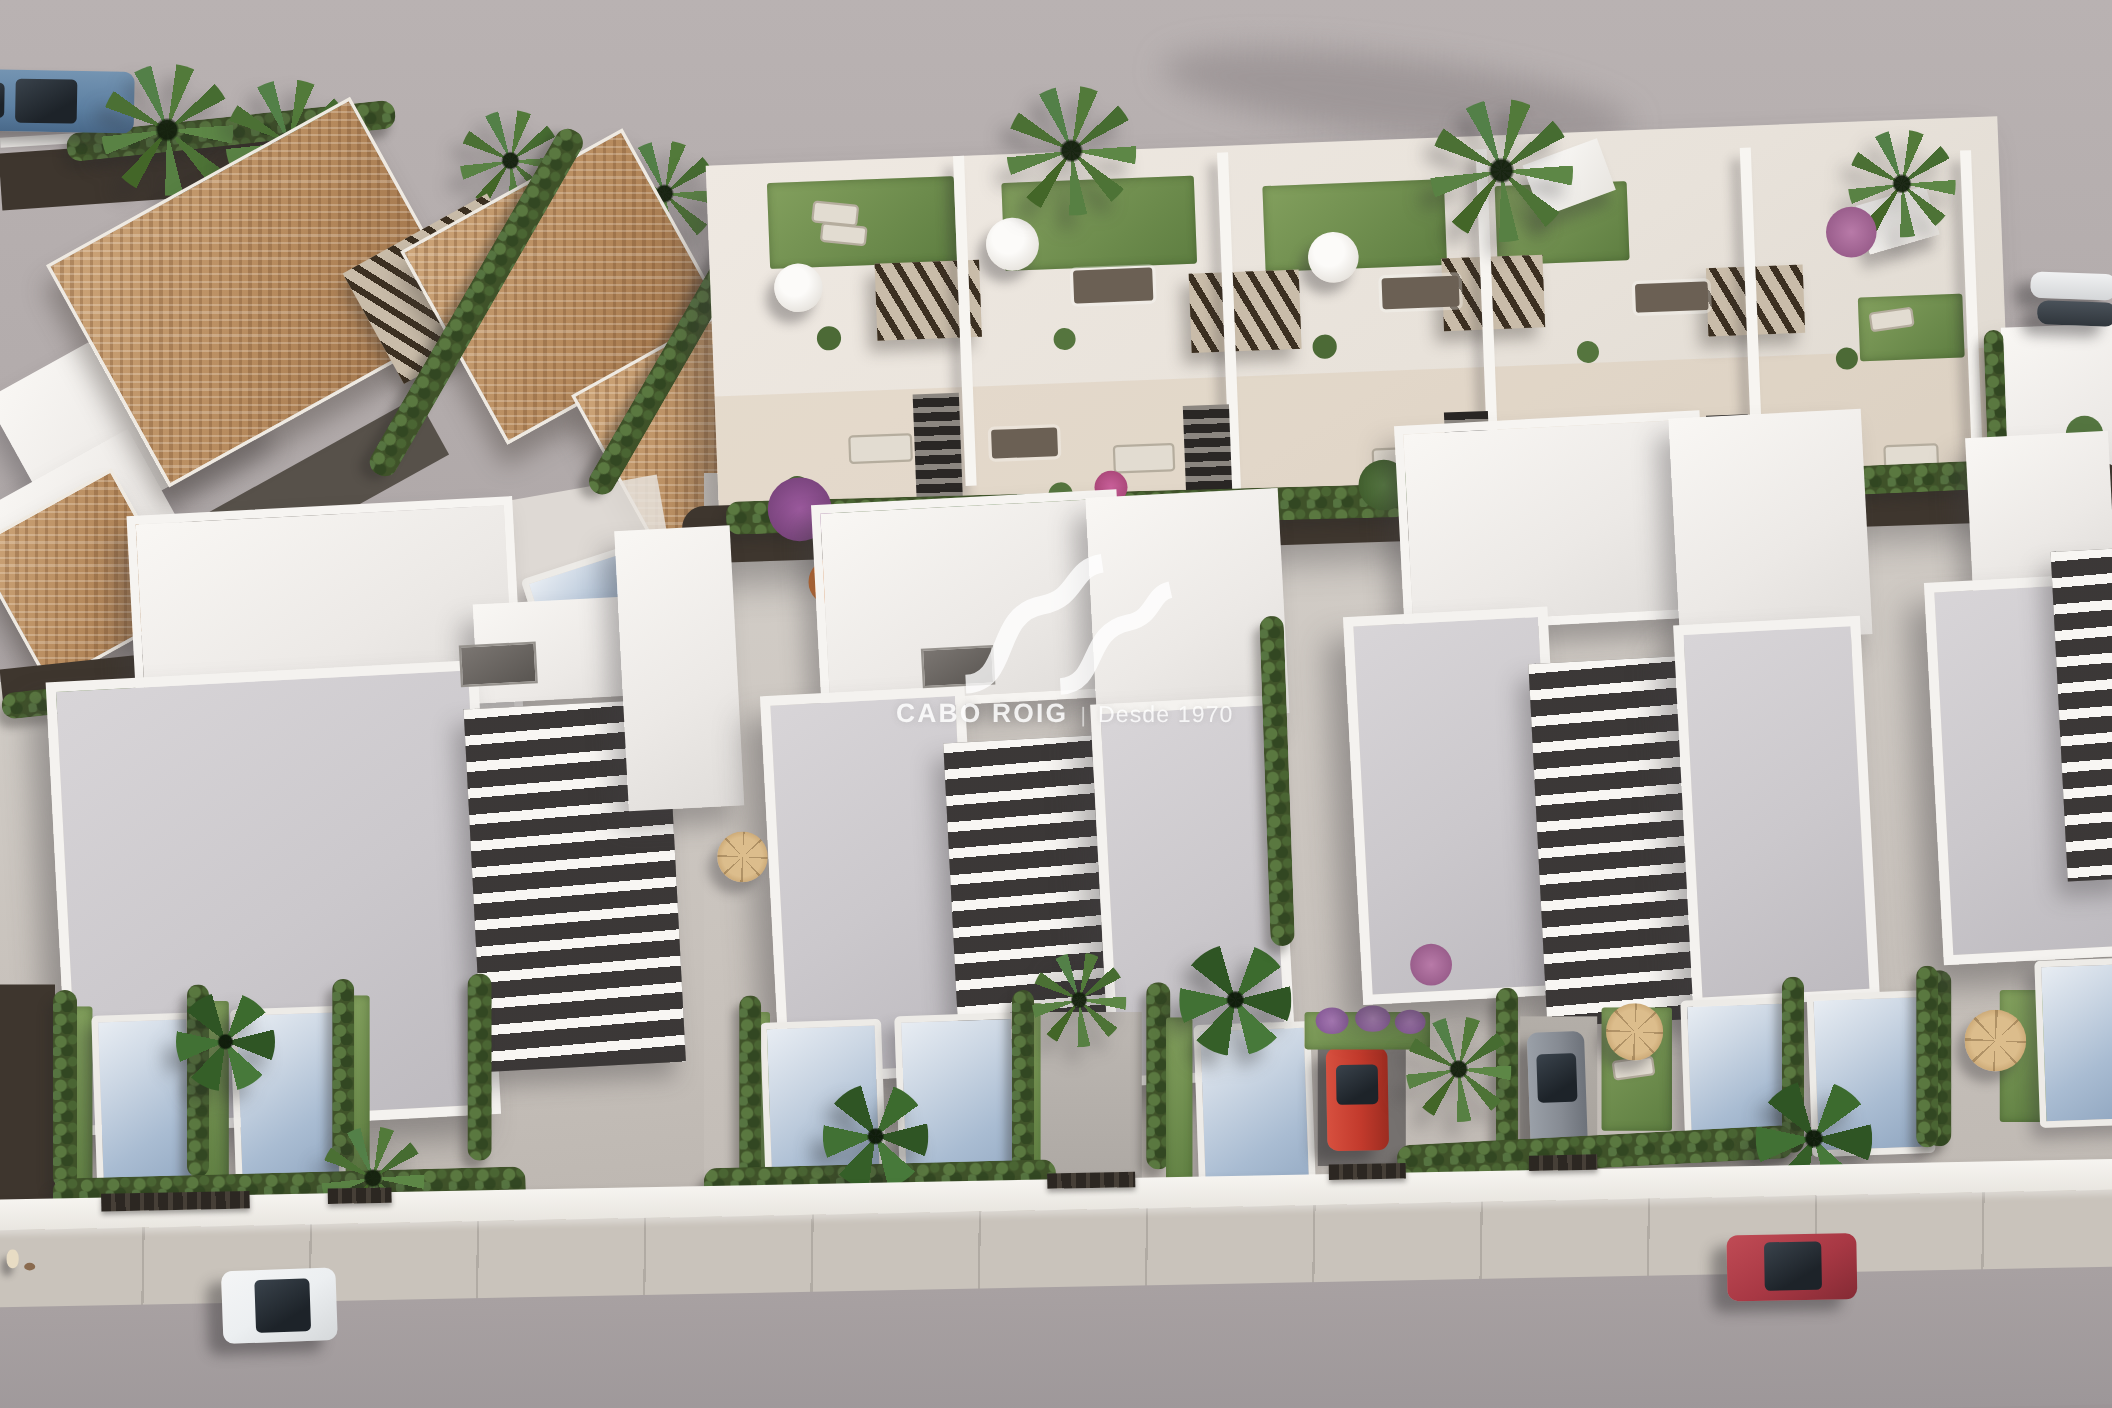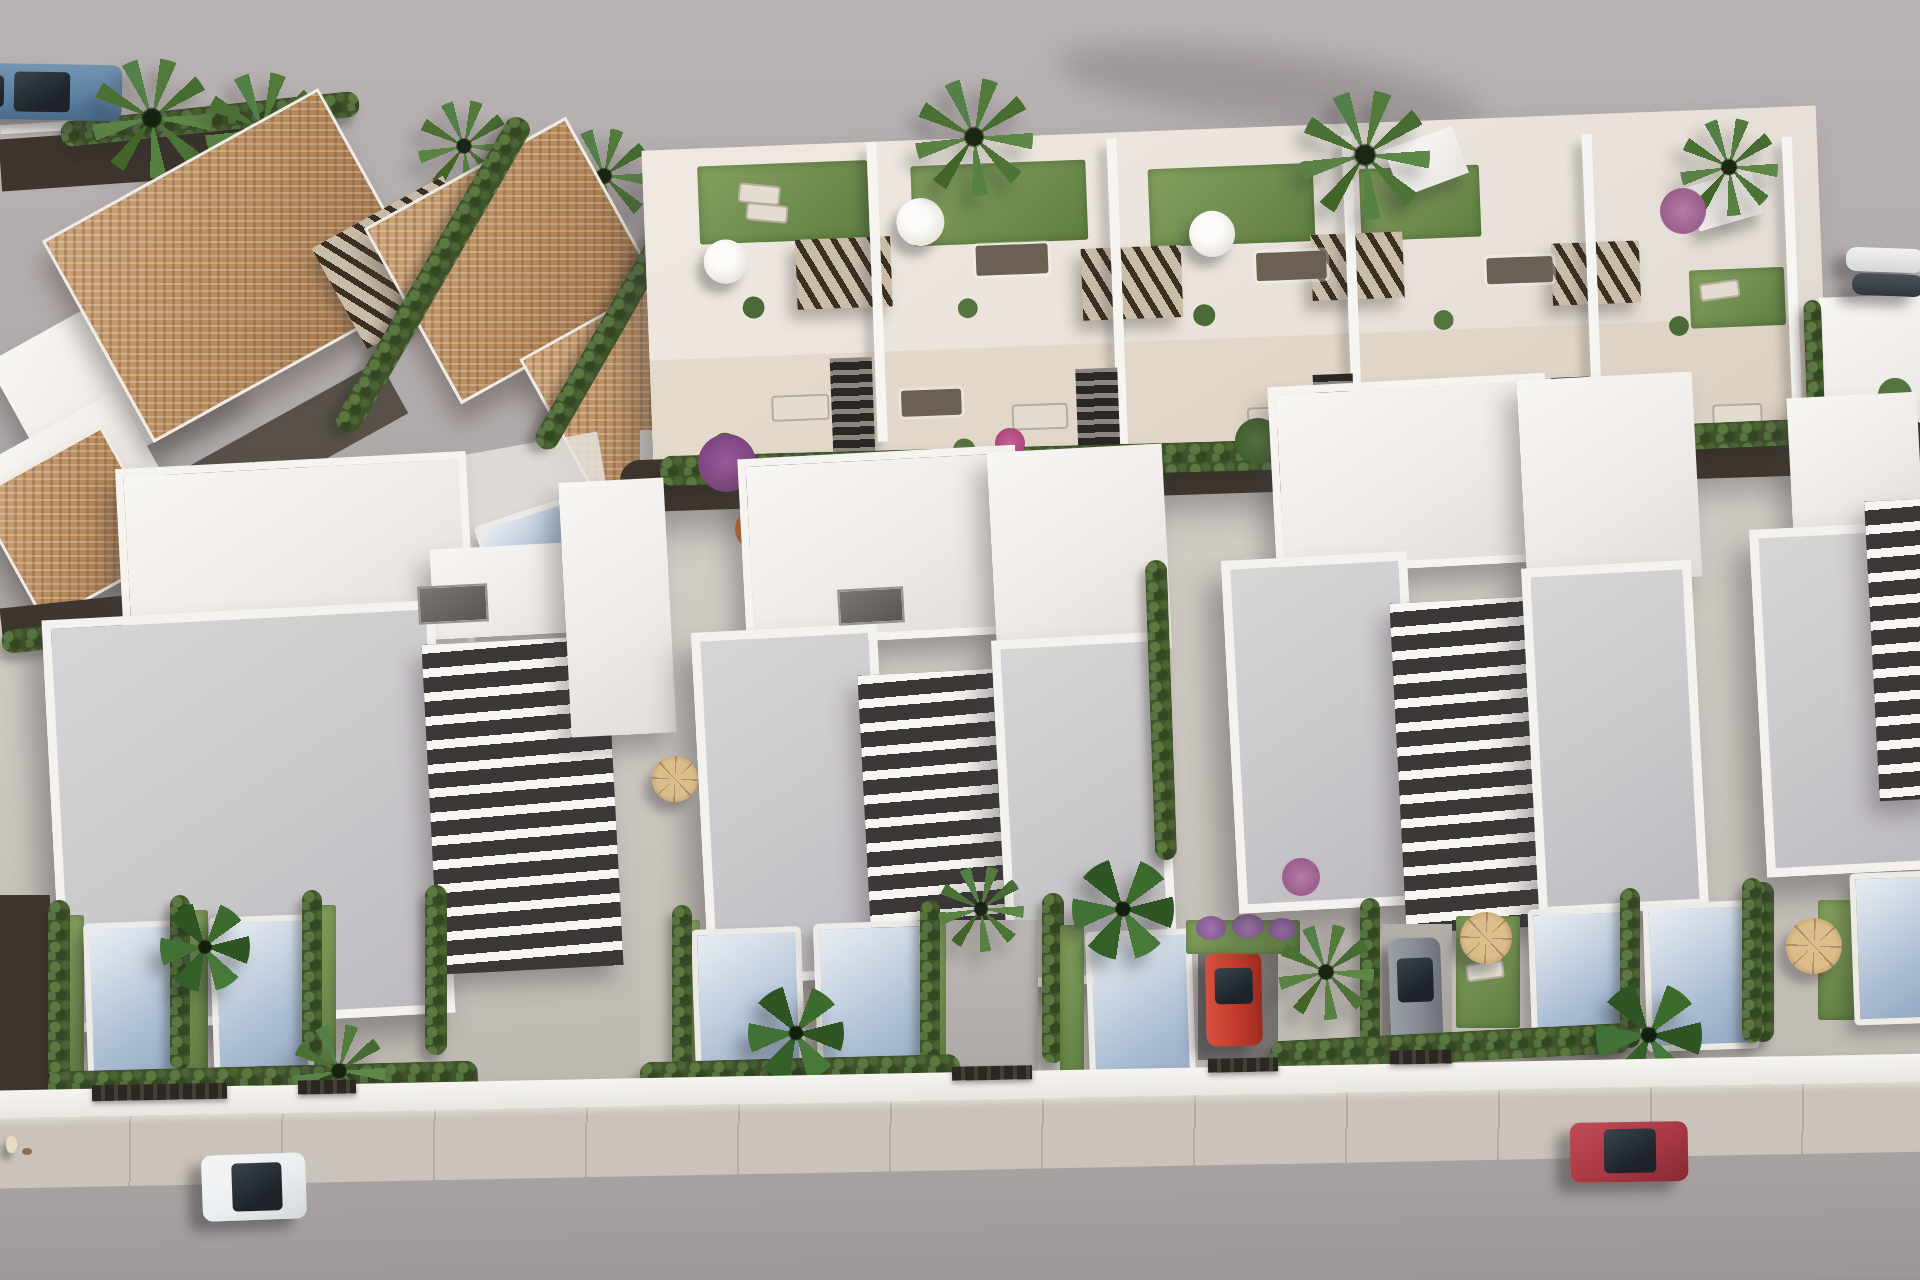--- a/index.html
+++ b/index.html
@@ -266,14 +266,25 @@
   <div class="o person" style="left:6px;top:1136px;width:11px;height:17px;background:#e8dcc4;"></div>
   <div class="o blob" style="left:22px;top:1148px;width:10px;height:7px;background:#8a6b4f;"></div>
 
   <div class="car" style="left:202px;top:1154px;width:104px;height:66px;background:linear-gradient(150deg,#f4f5f6,var(--car_white,#eceff1) 50%,#d5d8da);transform:rotate(-2deg);">
     <div class="glass" style="left:30px;top:9px;width:50px;height:48px;"></div>
   </div>
   <div class="car" style="left:1570px;top:1122px;width:118px;height:60px;background:linear-gradient(150deg,#c04b55,var(--car_darkred,#a83844) 55%,#842a34);transform:rotate(-1deg);">
     <div class="glass" style="left:34px;top:7px;width:52px;height:44px;"></div>
   </div>
 
+  <div class="o watermark" style="left:828px;top:500px;width:280px;">
+    <svg width="200" height="135" viewBox="0 0 200 135">
+      <path d="M10 122 C52 120 34 58 80 50 C112 44 106 16 134 12" fill="none" stroke="rgba(255,255,255,0.78)" stroke-width="17"></path>
+      <path d="M96 124 C132 122 118 74 158 66 C182 61 178 40 196 36" fill="none" stroke="rgba(255,255,255,0.78)" stroke-width="15"></path>
+    </svg>
+    <div class="wm-row">
+      <span class="wm-brand">CABO ROIG</span>
+      <span class="wm-sep">|</span>
+      <span class="wm-tag">Desde 1970</span>
+    </div>
+  </div>
 
 </div>
 
 </body></html>

